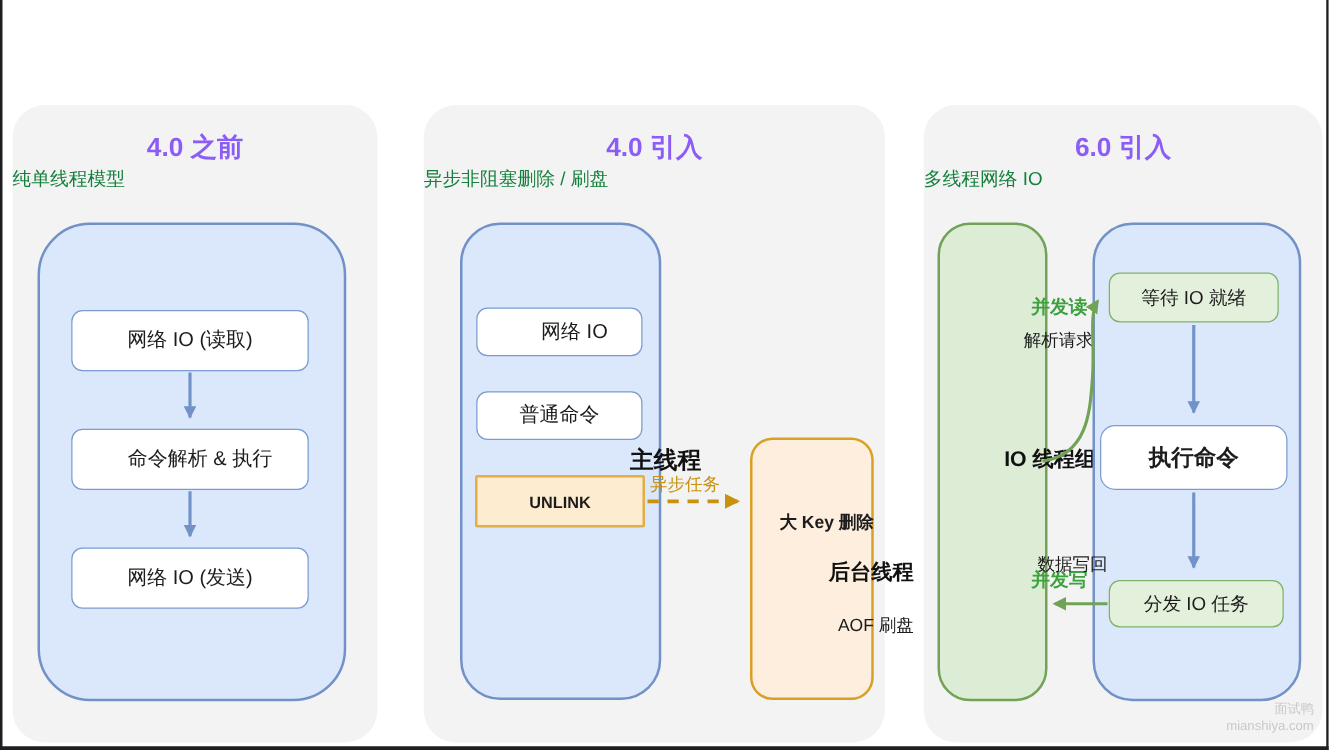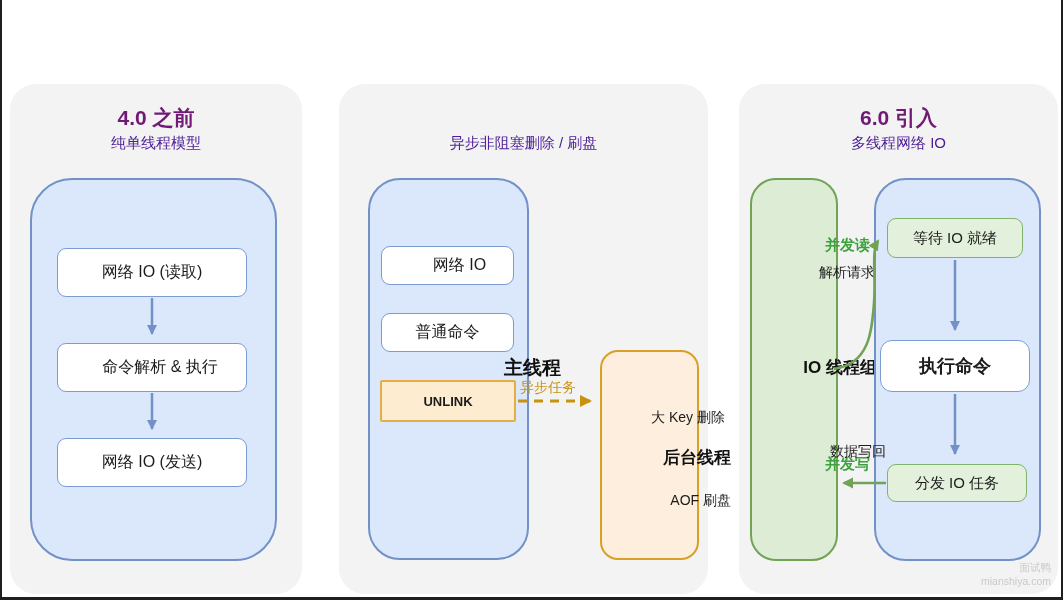--- a/index.html
+++ b/index.html
@@ -12,25 +12,25 @@
   }
   #main-title {
     position:absolute; top:9px; left:0; width:100%; text-align:center;
     font-size:30px; font-weight:bold; color:#2d2d2d; letter-spacing:1px;
   }
   .panel {
     position:absolute; top:84px; height:510px; background:#f3f3f4; border-radius:26px;
   }
   .panel-heading {
     position:absolute; left:0; width:100%; top:20px; text-align:center;
-    font-size:21px; font-weight:bold; color:#701a75;
+    font-size:21px; font-weight:bold; color:#8b5cf6;
   }
   .panel-sub {
-    position:absolute; left:0; width:100%; top:50px; text-align:center;
-    font-size:15px; color:#4c1d95;
+    position:absolute; left:0; width:100%; top:50px; text-align:left;
+    font-size:15px; color:#15803d;
   }
   .container-blue {
     position:absolute; background:#dbe7fa; border:2px solid #7191c7;
   }
   .container-green {
     position:absolute; background:#dcecd5; border:2px solid #71a356; border-radius:26px;
   }
   .container-orange {
     position:absolute; background:#fdeedd; border:2px solid #d8a125; border-radius:18px;
   }
@@ -62,31 +62,32 @@
   <div class="panel" style="left:8px; width:292px;">
     <div class="panel-heading">4.0 之前</div>
     <div class="panel-sub">纯单线程模型</div>
   </div>
   <div class="container-blue" style="left:28px; top:178px; width:243px; height:379px; border-radius:42px;"></div>
   <div class="box" style="left:55px; top:248px; width:190px; height:49px;">网络 IO (读取)</div>
   <div class="box" style="left:55px; top:343px; width:190px; height:49px;padding-left:16px;">命令解析 &amp; 执行</div>
   <div class="box" style="left:55px; top:438px; width:190px; height:49px;">网络 IO (发送)</div>
 
   <div class="panel" style="left:337px; width:369px;">
+    <div class="panel-heading">4.0 引入</div>
     <div class="panel-sub">异步非阻塞删除 / 刷盘</div>
   </div>
   <div class="container-blue" style="left:366px; top:178px; width:157px; height:378px; border-radius:32px;"></div>
   <div class="box" style="left:379px; top:246px; width:133px; height:39px;padding-left:24px;">网络 IO</div>
   <div class="box" style="left:379px; top:313px; width:133px; height:39px;">普通命令</div>
   <div class="lbl lbl-bold center-text" style="left:366px; top:355px; width:157px; font-size:19px;">主线程</div>
   <div class="box box-unlink" style="left:378px; top:380px; width:136px; height:42px;">UNLINK</div>
   <div class="lbl lbl-gold" style="left:518px; top:379px;">异步任务</div>
 
   <div class="container-orange" style="left:598px; top:350px; width:95px; height:206px;"></div>
-  <div class="lbl lbl-dark center-text" style="left:592px; top:409px; width:95px;">大 Key 删除</div>
+  <div class="lbl lbl-dark center-text" style="left:566px; top:409px; width:95px;font-weight:bold;">大 Key 删除</div>
   <div class="lbl lbl-bold center-text" style="left:598px; top:446px; width:95px; font-size:17px;">后台线程</div>
   <div class="lbl lbl-dark center-text" style="left:598px; top:492px; width:95px;">AOF 刷盘</div>
 
   <div class="panel" style="left:737px; width:319px;">
     <div class="panel-heading">6.0 引入</div>
     <div class="panel-sub">多线程网络 IO</div>
   </div>
   <div class="container-green" style="left:748px; top:178px; width:84px; height:379px;"></div>
   <div class="lbl lbl-green center-text" style="left:748px; top:236px; width:84px;">并发读</div>
   <div class="lbl lbl-bold center-text" style="left:741px; top:356px; width:98px; font-size:17px;">IO 线程组</div>

